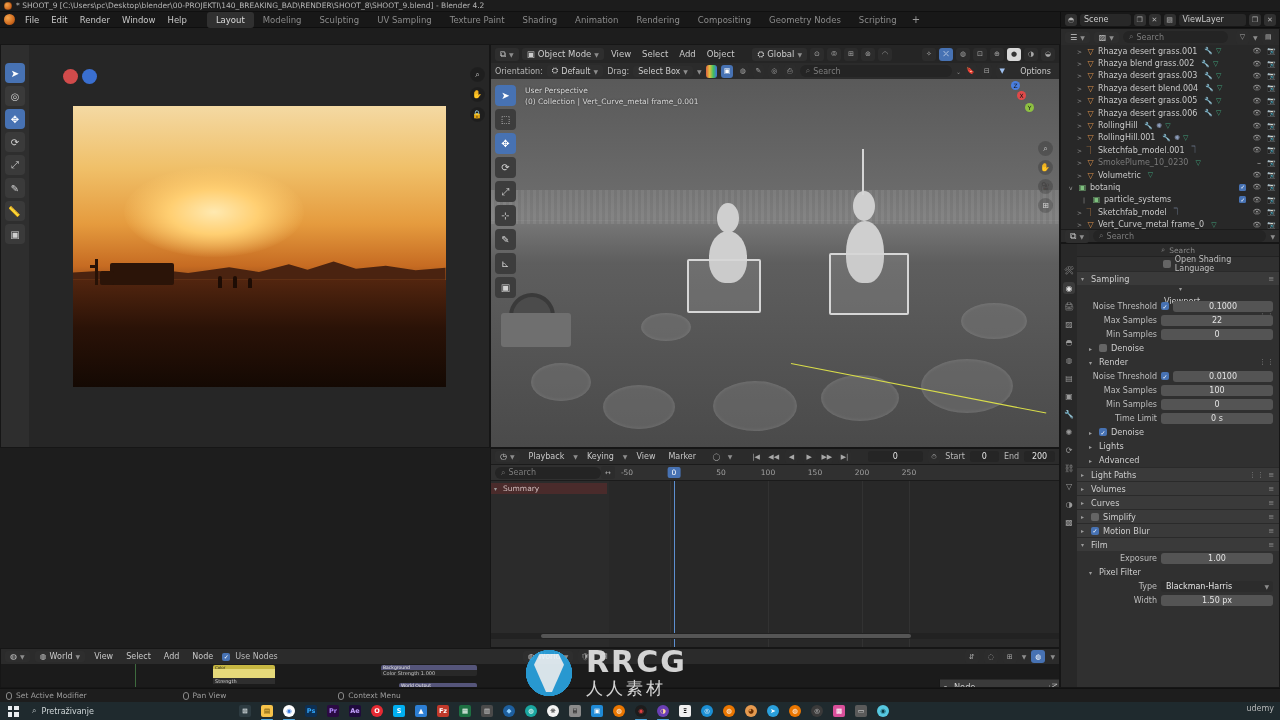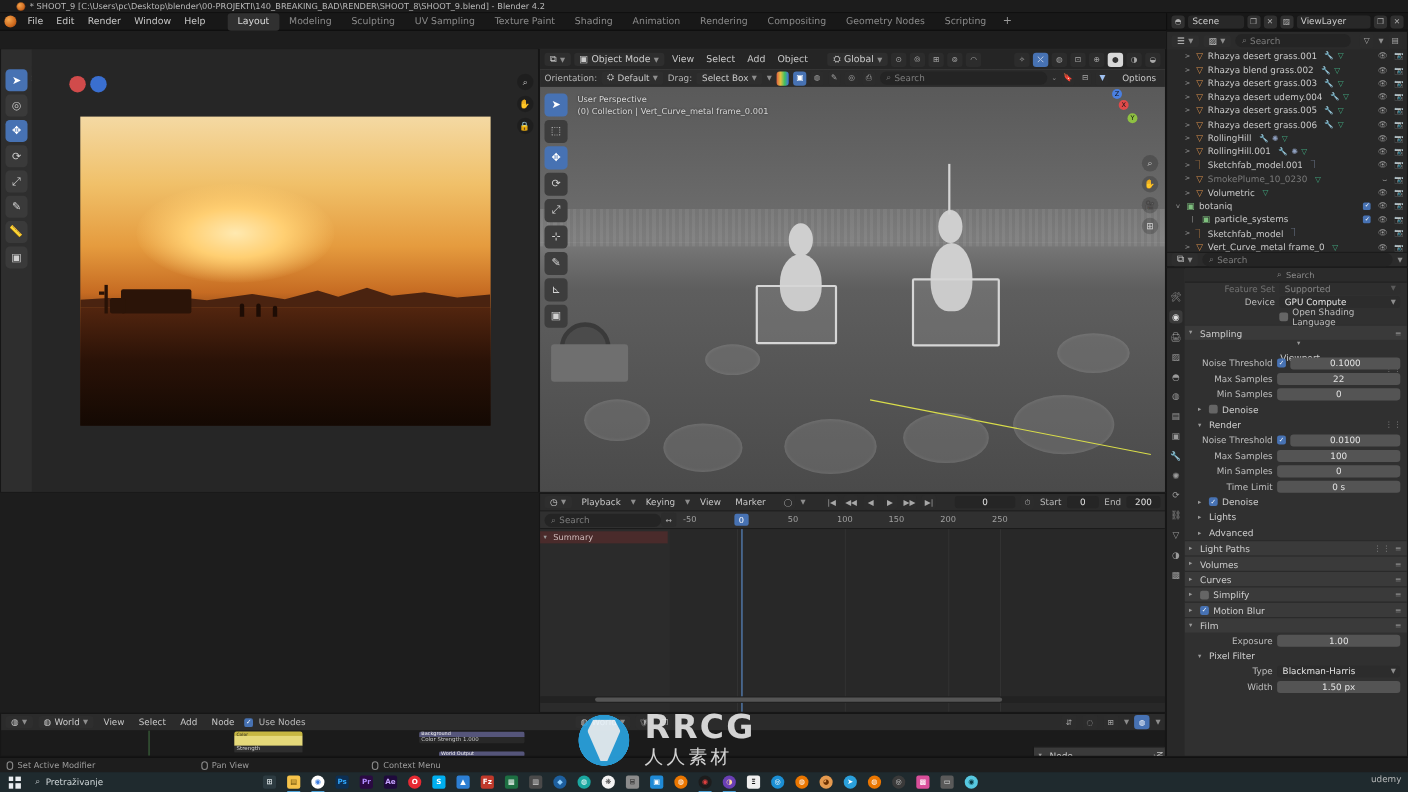--- a/index.html
+++ b/index.html
@@ -2,21 +2,21 @@
 <html><head>
 <meta charset="utf-8">
 <style>
   * { box-sizing: border-box; margin:0; padding:0; }
   html,body{ width:1280px; height:720px; overflow:hidden; background:#1d1d1d;
     font-family:"DejaVu Sans","Liberation Sans",sans-serif; font-size:9px; color:#c3c3c3; }
   .app { position:relative; width:1280px; height:720px; }
 
   
   .titlebar{ position:absolute; left:0; top:0; width:1280px; height:12px;
-    background:#1c1c1c; display:flex; align-items:center; padding-left:15px; gap:4px;
+    background:#1c1c1c; display:flex; align-items:center; padding-left:4px; gap:4px;
     font-size:7.5px; color:#b7b7b7; border-bottom:1px solid #101010;}
   .blender-logo{ width:8px;height:8px;border-radius:50%;
     background:radial-gradient(circle at 35% 35%,#f4a24a,#d06a20 60%,#8a3d10);
     box-shadow:inset 0 0 0 .5px #00000060; flex:0 0 auto;}
 
   .menubar{ position:absolute; left:0; top:12px; width:1280px; height:16px;
     background:#181818; display:flex; align-items:center; gap:0px; padding-left:4px;
     border-bottom:1px solid #0e0e0e; }
   .menubar .mitem{ padding:2px 6px; font-size:8.5px; color:#c8c8c8; white-space:nowrap;}
   .menubar .mlogo{ width:11px;height:11px;border-radius:50%; margin-right:4px;
@@ -555,21 +555,21 @@
             <span style="font-size: 7px; color: rgb(63, 160, 122);">▽</span>
           </span>
           <span class="ol-right">
             <span>👁</span>
             <span>📷</span>
           </span>
         </div>
         <div class="ol-row" style="padding-left: 16px;">
           <span class="ol-arrow">&gt;</span>
           <span class="ol-ico" style="color: rgb(217, 143, 74);">▽</span>
-          <span>Rhazya desert udemy.004</span>
+          <span>Rhazya desert blend.004</span>
           <span class="ol-mods">
             <span style="font-size: 7px; color: rgb(111, 151, 216);">🔧</span>
             <span style="font-size: 7px; color: rgb(63, 160, 122);">▽</span>
           </span>
           <span class="ol-right">
             <span>👁</span>
             <span>📷</span>
           </span>
         </div>
         <div class="ol-row" style="padding-left: 16px;">
@@ -733,30 +733,20 @@
       <span class="ptab">⛓</span>
       <span class="ptab">▽</span>
       <span class="ptab">◑</span>
       <span class="ptab">▩</span>
     </div>
     <div class="pbody">
       <div class="psearch">
         <span>⌕</span>
         <span>Search</span>
       </div>
-      <div id="props-top">
-          <div class="prow" style="opacity: 0.45; height: 10px;">
-            <span class="plabel" style="width: 76px;">Feature Set</span>
-            <span class="pval drop">Supported<span class="chev">▼</span></span>
-          </div>
-          <div class="prow">
-            <span class="plabel" style="width: 76px;">Device</span>
-            <span class="pval drop">GPU Compute<span class="chev">▼</span></span>
-          </div>
-        </div>
       <div class="prow">
         <span style="width:76px"></span>
         <span class="cb off">✓</span>
         <span class="plabel" style="text-align:left">Open Shading Language</span>
       </div>
       <div id="props-list">
           <div class="psec">
             <span class="ol-arrow">▾</span>
             <span>Sampling</span>
             <span class="dots">≡</span>

